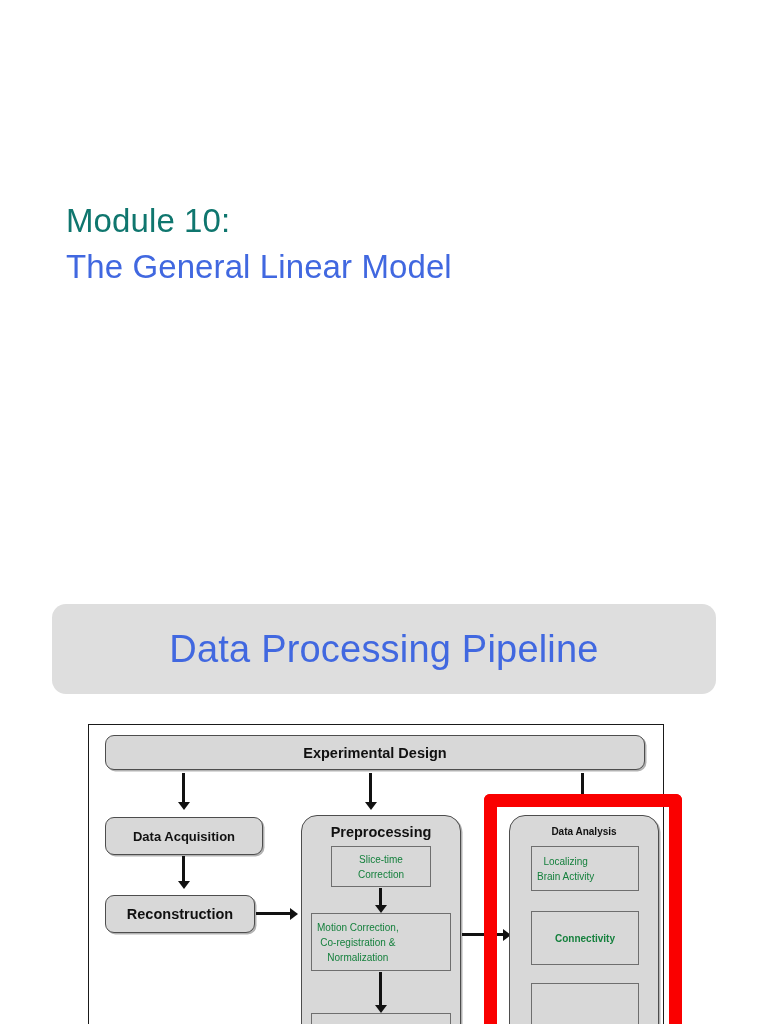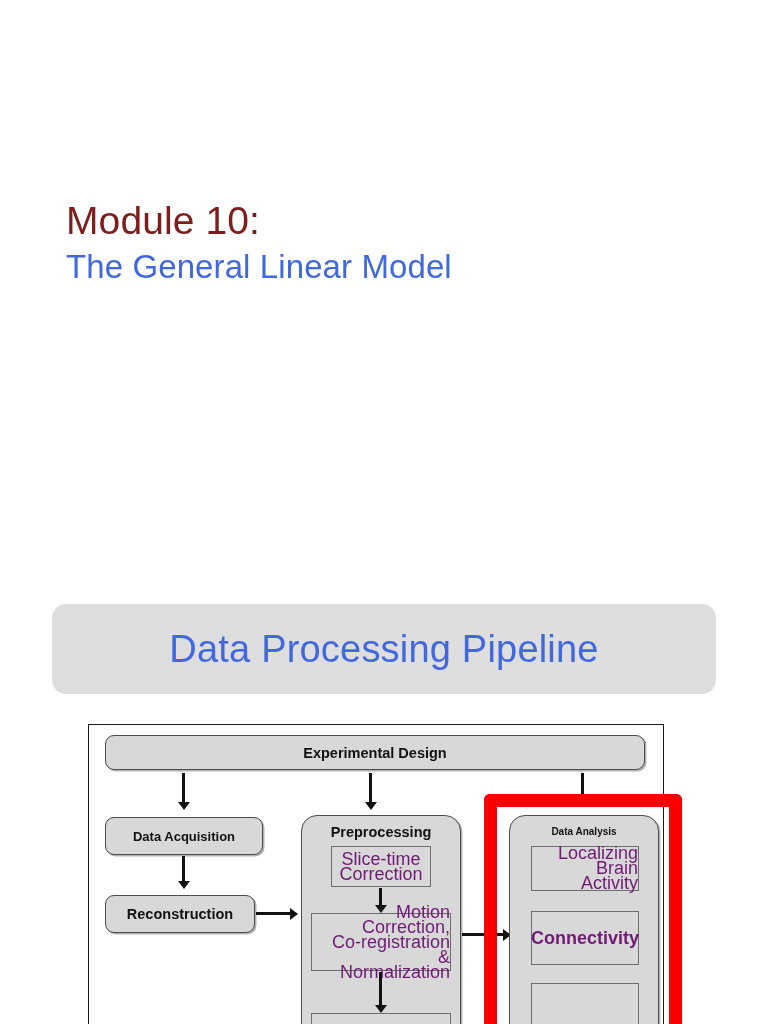--- a/index.html
+++ b/index.html
@@ -17,23 +17,23 @@
   }
 
   
   .title-block {
     position: absolute;
     left: 66px;
     top: 198px;
     width: 640px;
   }
   .title-line-1 {
-    font-size: 39px;
+    font-size: 33px;
     line-height: 46px;
-    color: #7f1d1d;
+    color: #0f766e;
     font-weight: 400;
     letter-spacing: 0.1px;
     white-space: nowrap;
   }
   .title-line-2 {
     font-size: 33px;
     line-height: 46px;
     color: #4168e0;
     font-weight: 400;
     letter-spacing: 0.1px;
@@ -131,31 +131,31 @@
     font-size: 10px;
     font-weight: bold;
   }
 
   
   .sub {
     position: absolute;
     background: #d8d8d8;
     border: 1.2px solid #6e6e6e;
     box-sizing: border-box;
-    color: #701a75;
+    color: #15803d;
     display: flex;
     align-items: center;
     justify-content: center;
     text-align: center;
-    font-size: 18px;
+    font-size: 10px;
     line-height: 15px;
   }
   .sub.left-text {
     justify-content: flex-start;
-    text-align: right;
+    text-align: center;
     padding-left: 5px;
   }
 
   .s-slice   { left: 242px; top: 121px; width: 100px; height: 41px; }
   .s-motion  { left: 222px; top: 188px; width: 140px; height: 58px; }
   .s-local   { left: 442px; top: 121px; width: 108px; height: 45px; }
   .s-conn    { left: 442px; top: 186px; width: 108px; height: 54px; font-weight: bold; }
   .s-third   { left: 442px; top: 258px; width: 108px; height: 45px; }
   .s-prep3   { left: 222px; top: 288px; width: 140px; height: 45px; }
 

